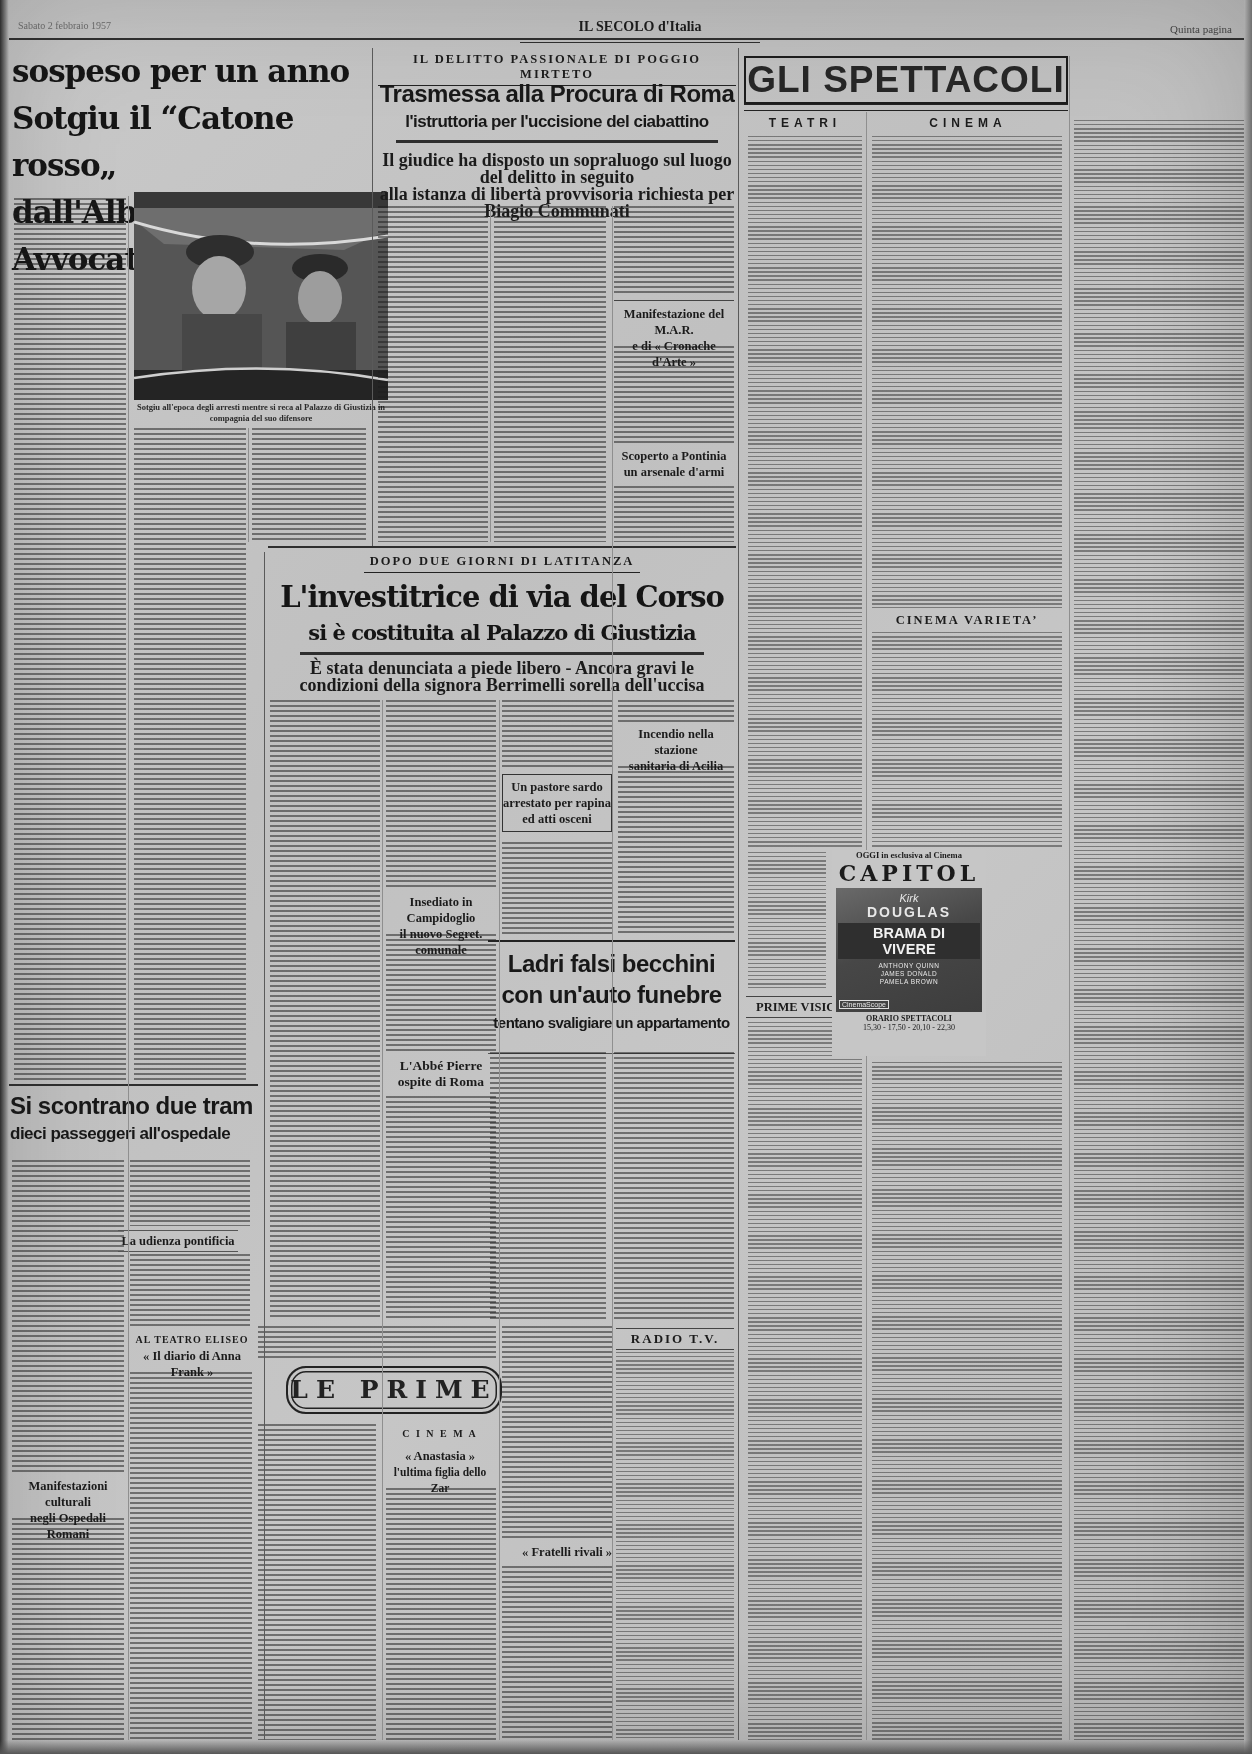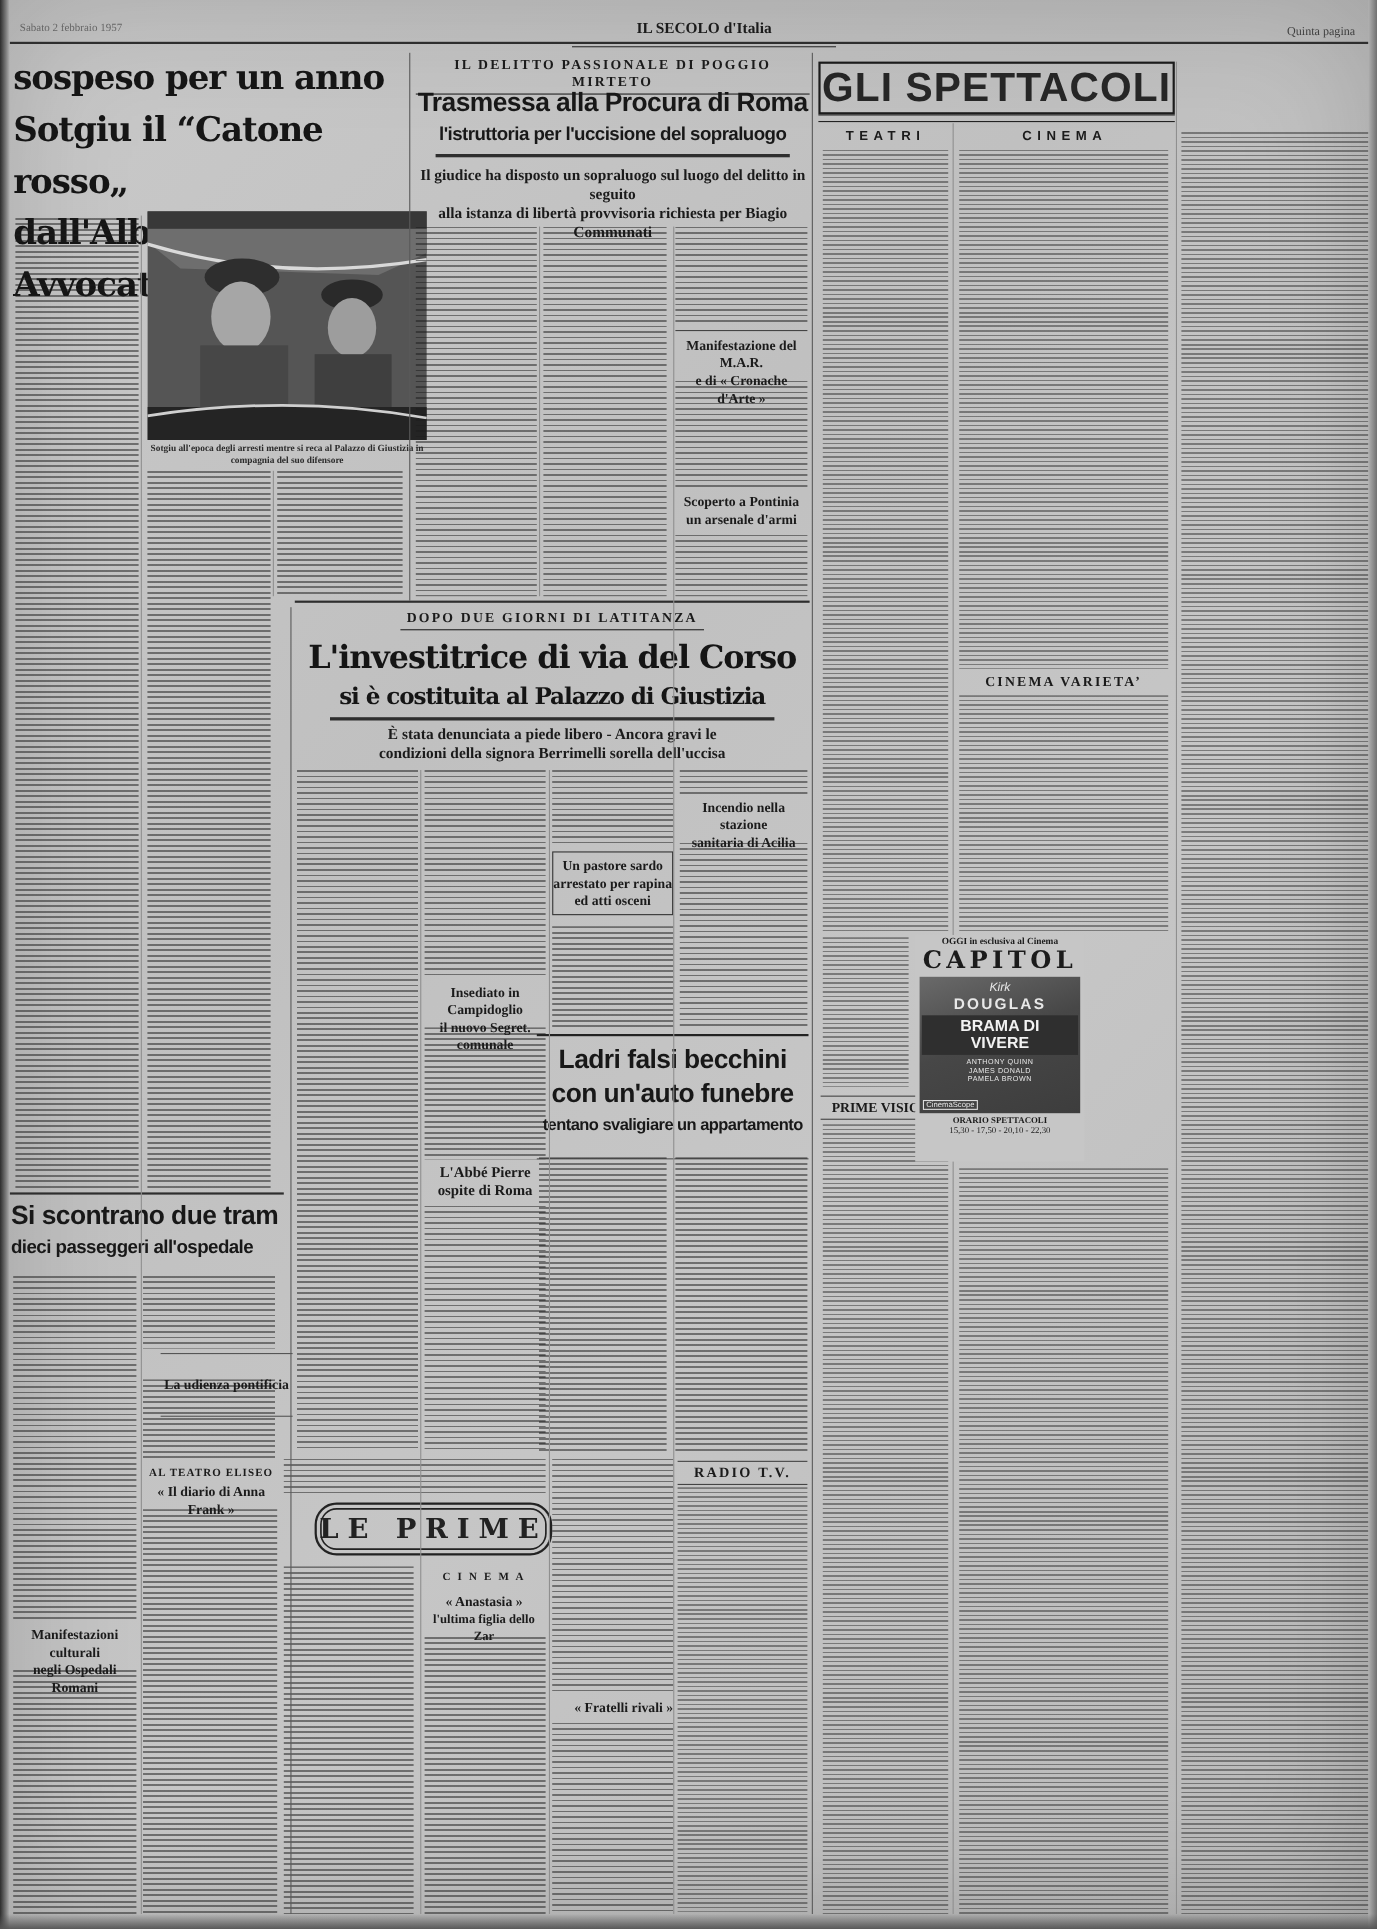--- a/index.html
+++ b/index.html
@@ -6,21 +6,21 @@
   #paper{position:relative;width:1252px;height:1754px;overflow:hidden;
     background:linear-gradient(135deg,#c9c9c9 0%,#c0c0c0 35%,#c6c6c6 60%,#b8b8b8 100%);
     font-family:"Liberation Serif", serif;color:#1b1b1b;
     box-shadow:inset 0 0 120px rgba(0,0,0,.18);}
   .abs{position:absolute;}
   .ctr{text-align:center;}
   .hl-serif{font-family:"DejaVu Serif", serif;font-weight:bold;color:#151515;letter-spacing:-1px;}
   .hl-sans{font-family:"Liberation Sans", sans-serif;font-weight:bold;color:#181818;letter-spacing:-.5px;}
   .kicker{font-weight:bold;letter-spacing:2px;font-size:12.5px;}
   .kicker span{display:inline-block;border-bottom:1.5px solid #222;padding:0 6px 3px;}
-  .deck{font-weight:bold;font-size:14px;line-height:17px;}
+  .deck{font-weight:bold;font-size:18px;line-height:17px;}
   .brief{font-weight:bold;font-size:12.5px;line-height:16px;}
   .greek{background-image:repeating-linear-gradient(180deg, rgba(28,28,28,.60) 0 1.7px, rgba(0,0,0,0) 1.7px 5px);}
   .greek-f{background-image:repeating-linear-gradient(180deg, rgba(28,28,28,.52) 0 1.4px, rgba(0,0,0,0) 1.4px 4.1px);}
   .greek, .greek-f{opacity:.85;}
   .hrule{background:#2e2e2e;}
   .vrule{background:#8f8f8f;width:1px;}
   .vrule.dark{background:#5a5a5a;}
   .dbl{height:5px;border-top:1.8px solid #222;border-bottom:1.8px solid #222;background:none;}
   .colhdr{font-family:"Liberation Sans", sans-serif;font-weight:bold;font-size:12px;letter-spacing:5px;}
   .edge-l{left:0;top:0;width:9px;height:1754px;background:linear-gradient(90deg,#2d2d2d,#7b7b7b 60%,#b5b5b5);}
@@ -67,21 +67,21 @@
     <rect x="0" y="178" width="254" height="30" fill="#242424"></rect>
     <path d="M0,186 Q130,166 254,188" stroke="#cfcfcf" stroke-width="2.5" fill="none"></path>
   </svg>
   <div class="abs ctr" style="left:134px;top:402px;width:254px;font-size:8.5px;line-height:11px;font-weight:bold;color:#2a2a2a;">Sotgiu all'epoca degli arresti mentre si reca al Palazzo di Giustizia in compagnia del suo difensore</div>
 
   <div class="abs greek" style="left:134px;top:428px;width:112px;height:652px;"></div>
   <div class="abs greek" style="left:252px;top:428px;width:114px;height:114px;"></div>
 
   <div class="abs ctr kicker" style="left:378px;top:52px;width:358px;"><span>IL DELITTO PASSIONALE DI POGGIO MIRTETO</span></div>
   <div class="abs ctr hl-sans" style="left:378px;top:80px;width:358px;font-size:24px;">Trasmessa alla Procura di Roma</div>
-  <div class="abs ctr hl-sans" style="left:378px;top:112px;width:358px;font-size:17px;">l'istruttoria per l'uccisione del sopraluogo</div>
+  <div class="abs ctr hl-sans" style="left:378px;top:112px;width:358px;font-size:17px;">l'istruttoria per l'uccisione del ciabattino</div>
   <div class="abs hrule" style="left:396px;top:140px;width:322px;height:2.5px;"></div>
   <div class="abs ctr deck" style="left:378px;top:152px;width:358px;">
     <div>Il giudice ha disposto un sopraluogo sul luogo del delitto in seguito</div>
     <div>alla istanza di libertà provvisoria richiesta per Biagio Communati</div>
   </div>
   <div class="abs greek" style="left:378px;top:206px;width:110px;height:336px;"></div>
   <div class="abs greek" style="left:494px;top:206px;width:112px;height:336px;"></div>
   <div class="abs greek" style="left:614px;top:206px;width:120px;height:88px;"></div>
 
   <div class="abs ctr brief" style="left:614px;top:300px;width:120px;border-top:1px solid #444;padding-top:5px;">
@@ -147,21 +147,21 @@
   <div class="abs hrule" style="left:8px;top:1084px;width:250px;height:2px;"></div>
   <div class="abs hl-sans" style="left:10px;top:1092px;width:248px;font-size:24px;">Si scontrano due tram</div>
   <div class="abs hl-sans" style="left:10px;top:1124px;width:248px;font-size:17px;">dieci passeggeri all'ospedale</div>
   <div class="abs greek" style="left:12px;top:1160px;width:112px;height:314px;"></div>
   <div class="abs ctr brief" style="left:10px;top:1478px;width:116px;">
     <div>Manifestazioni culturali</div>
     <div>negli Ospedali Romani</div>
   </div>
   <div class="abs greek" style="left:12px;top:1518px;width:112px;height:222px;"></div>
   <div class="abs greek" style="left:130px;top:1160px;width:120px;height:66px;"></div>
-  <div class="abs ctr brief" style="left:146px;top:1230px;width:120px;border-top:1px solid #555;border-bottom:1px solid #555;padding:20px 0;">La udienza pontificia</div>
+  <div class="abs ctr brief" style="left:118px;top:1230px;width:120px;border-top:1px solid #555;border-bottom:1px solid #555;padding:2px 0;">La udienza pontificia</div>
   <div class="abs greek" style="left:130px;top:1254px;width:120px;height:72px;"></div>
 
   <div class="abs ctr" style="left:130px;top:1334px;width:124px;font-size:10px;font-weight:bold;letter-spacing:1px;">AL TEATRO ELISEO</div>
   <div class="abs ctr brief" style="left:130px;top:1348px;width:124px;">« Il diario di Anna Frank »</div>
   <div class="abs greek" style="left:130px;top:1372px;width:122px;height:368px;"></div>
 
   <div class="abs greek" style="left:258px;top:1326px;width:238px;height:34px;"></div>
   <div class="abs ctr leprime" style="left:286px;top:1366px;width:212px;height:44px;font-size:25px;line-height:44px;">LE PRIME</div>
   <div class="abs greek" style="left:258px;top:1424px;width:118px;height:316px;"></div>
   <div class="abs ctr" style="left:384px;top:1428px;width:112px;font-size:10px;font-weight:bold;letter-spacing:2px;">C I N E M A</div>

